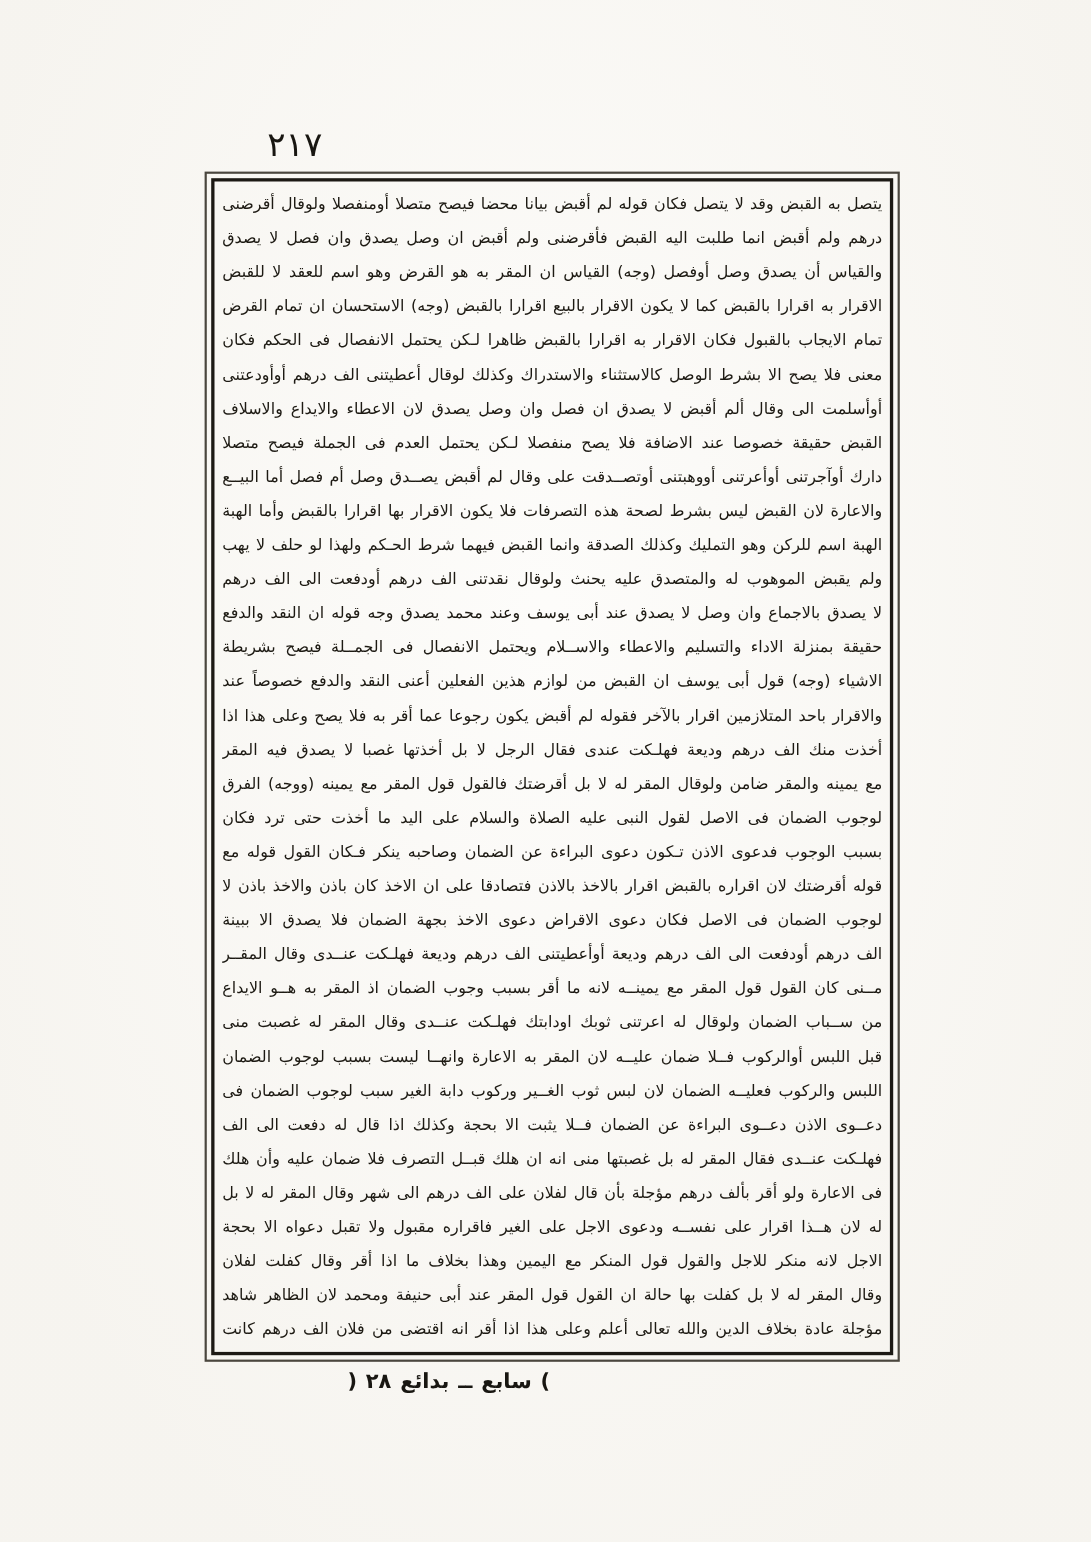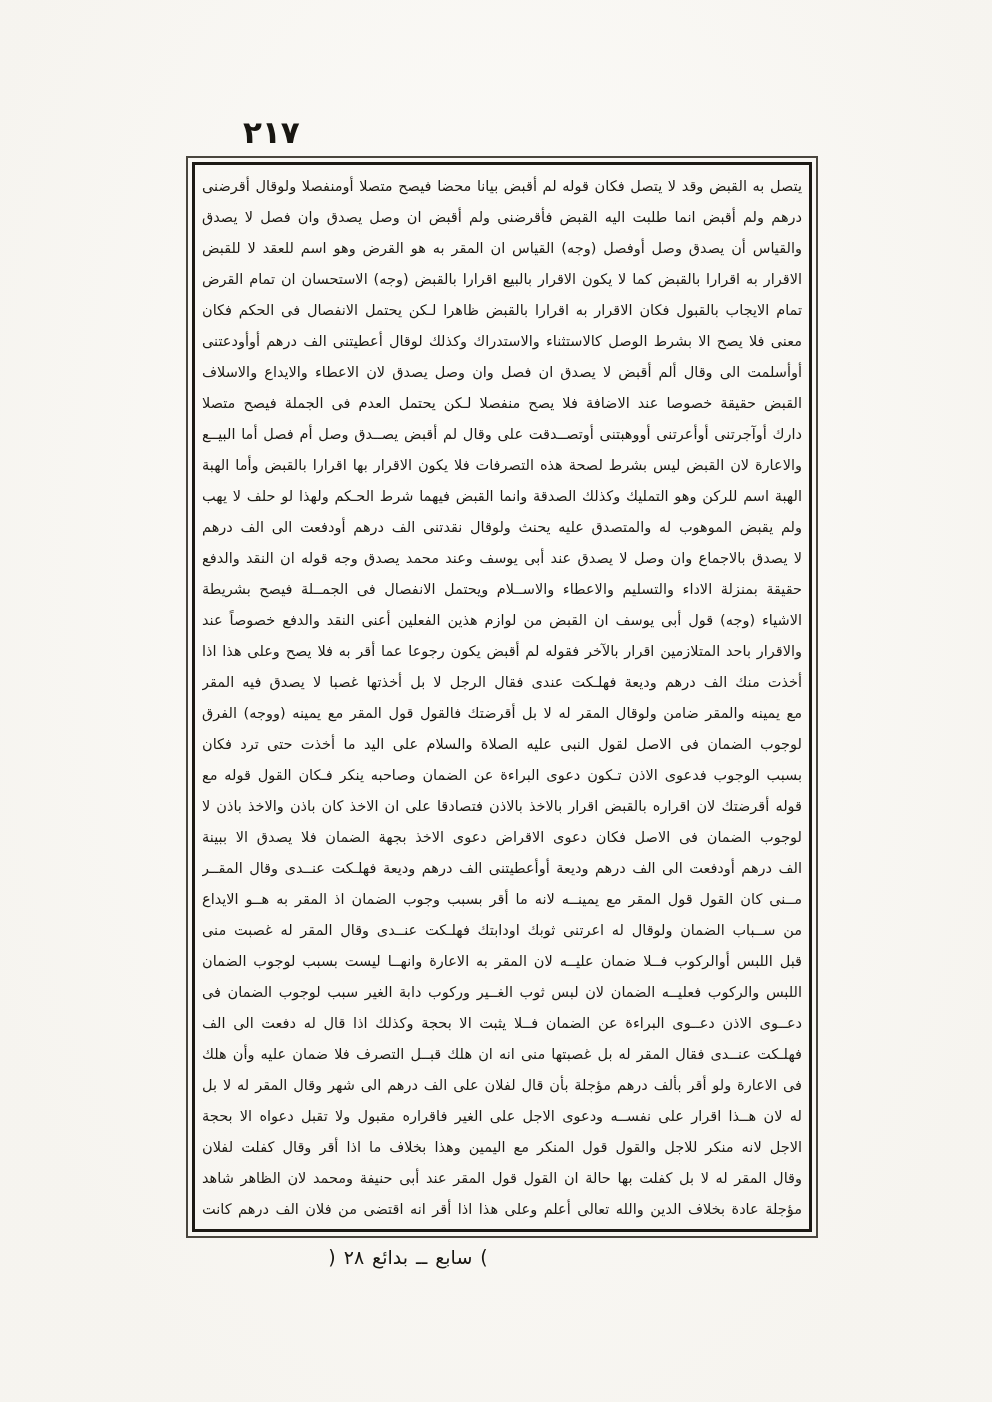--- a/index.html
+++ b/index.html
@@ -19,21 +19,21 @@
     inset: 0;
     background:
       radial-gradient(ellipse at 50% 40%, rgba(255,255,255,0.6) 0%, rgba(0,0,0,0.015) 80%),
       #faf8f3;
   }
   .page-number {
     position: absolute;
     left: 243px;
     top: 114px;
     font-size: 31px;
-    font-weight: bold;
+    font-weight: normal;
     color: #181611;
     letter-spacing: 2px;
     direction: rtl;
   }
   .frame-outer {
     position: absolute;
     left: 186px;
     top: 156px;
     width: 632px;
     height: 1082px;
@@ -68,21 +68,21 @@
     white-space: normal;
   }
   .footer {
     position: absolute;
     left: 0;
     top: 1244px;
     width: 816px;
     text-align: center;
     direction: ltr;
     font-size: 19px;
-    font-weight: normal;
+    font-weight: bold;
     color: #181611;
   }
   .footer-part {
     display: inline-block;
     unicode-bidi: isolate;
     direction: rtl;
     margin: 0 4px;
     vertical-align: middle;
   }
 </style>

